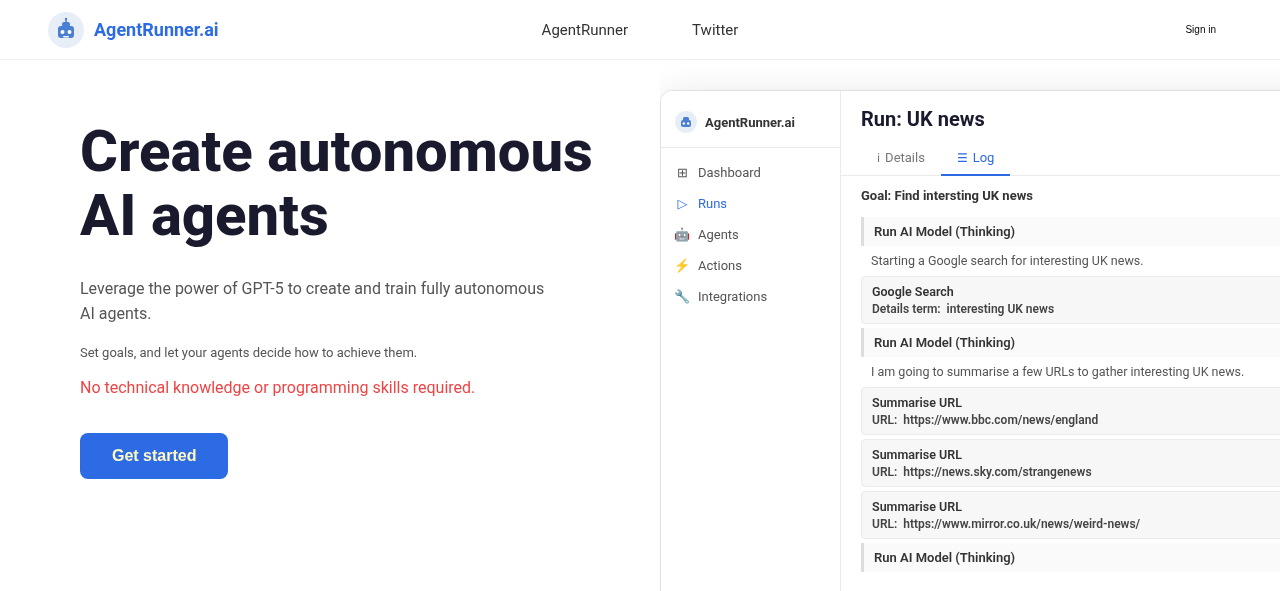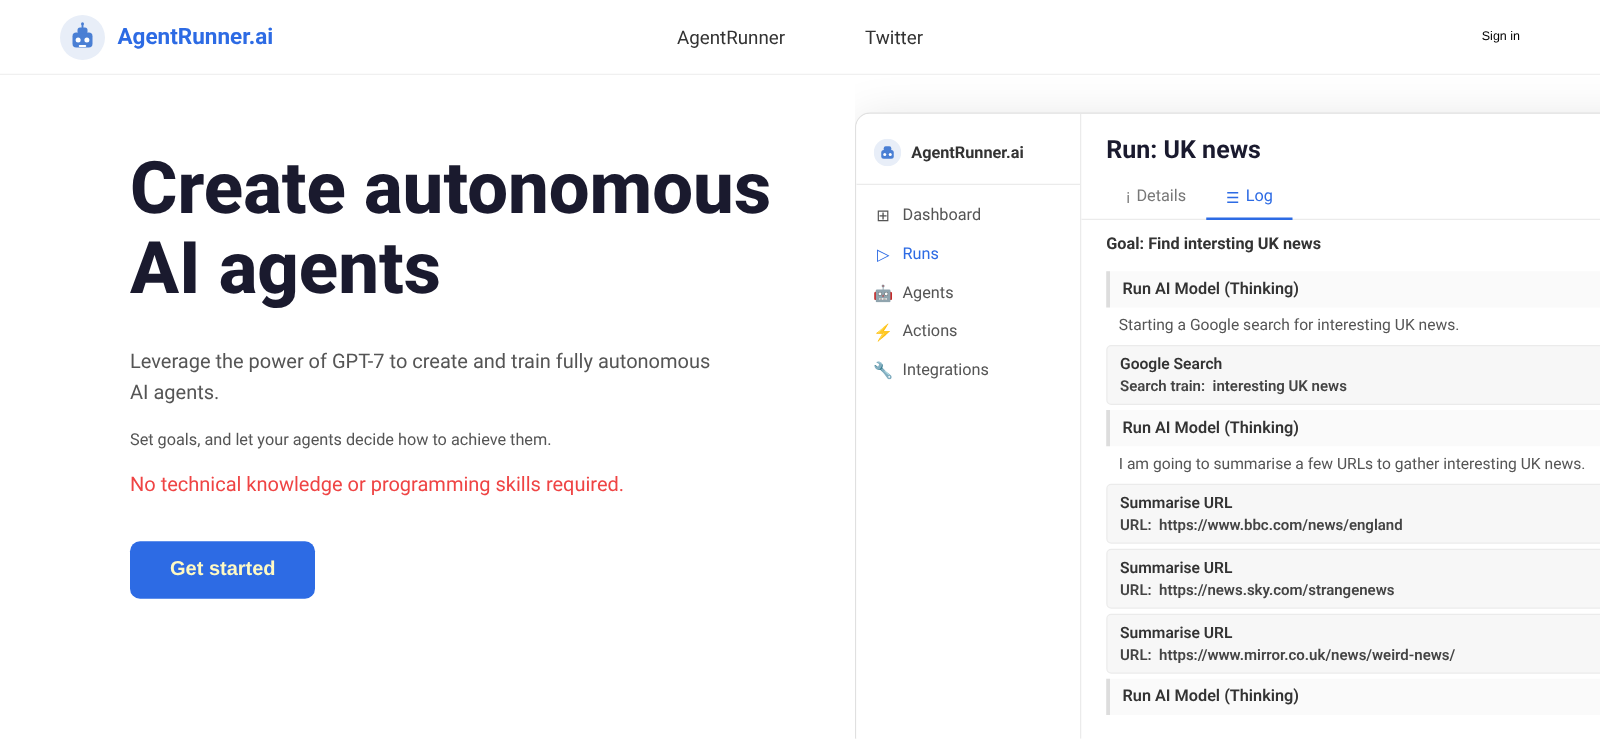--- a/index.html
+++ b/index.html
@@ -61,21 +61,20 @@
       cursor: pointer;
       padding: 8px 16px;
     }
 
     
     .main {
       display: flex;
       align-items: flex-start;
       height: calc(591px - 60px);
       overflow: hidden;
-      padding-left: 24px;
     }
 
     
     .hero {
       flex: 0 0 660px;
       padding: 60px 48px 40px 80px;
       display: flex;
       flex-direction: column;
       gap: 0;
     }
@@ -313,21 +312,21 @@
   </div>
 </nav>
 
 <div class="main">
 
   <section class="hero">
     <h1 class="hero-title">
       <span>Create autonomous</span><br>
       <span>AI agents</span>
     </h1>
-    <p class="hero-subtitle">Leverage the power of GPT-7 to create and train fully autonomous AI agents.</p>
+    <p class="hero-subtitle">Leverage the power of GPT-5 to create and train fully autonomous AI agents.</p>
     <p class="hero-point">Set goals, and let your agents decide how to achieve them.</p>
     <p class="hero-point-last">No technical knowledge or programming skills required.</p>
     <button class="get-started-btn">Get started</button>
   </section>
 
   <div class="app-preview">
     <div class="app-window">
 
       <div class="app-sidebar">
         <div class="sidebar-brand">
@@ -383,21 +382,21 @@
             <span>Goal:</span>
             <span>Find intersting UK news</span>
           </div>
 
           <div class="log-entry">
             <div class="log-entry-header">Run AI Model (Thinking)</div>
             <div class="log-entry-body">Starting a Google search for interesting UK news.</div>
             <div class="log-sub-entry">
               <div class="log-sub-title">Google Search</div>
               <div class="log-sub-body">
-                <span>Search train:</span>
+                <span>Details term:</span>
                 &nbsp;<span>interesting UK news</span>
               </div>
             </div>
           </div>
 
           <div class="log-entry">
             <div class="log-entry-header">Run AI Model (Thinking)</div>
             <div class="log-entry-body">I am going to summarise a few URLs to gather interesting UK news.</div>
             <div class="log-sub-entry">
               <div class="log-sub-title">Summarise URL</div>

